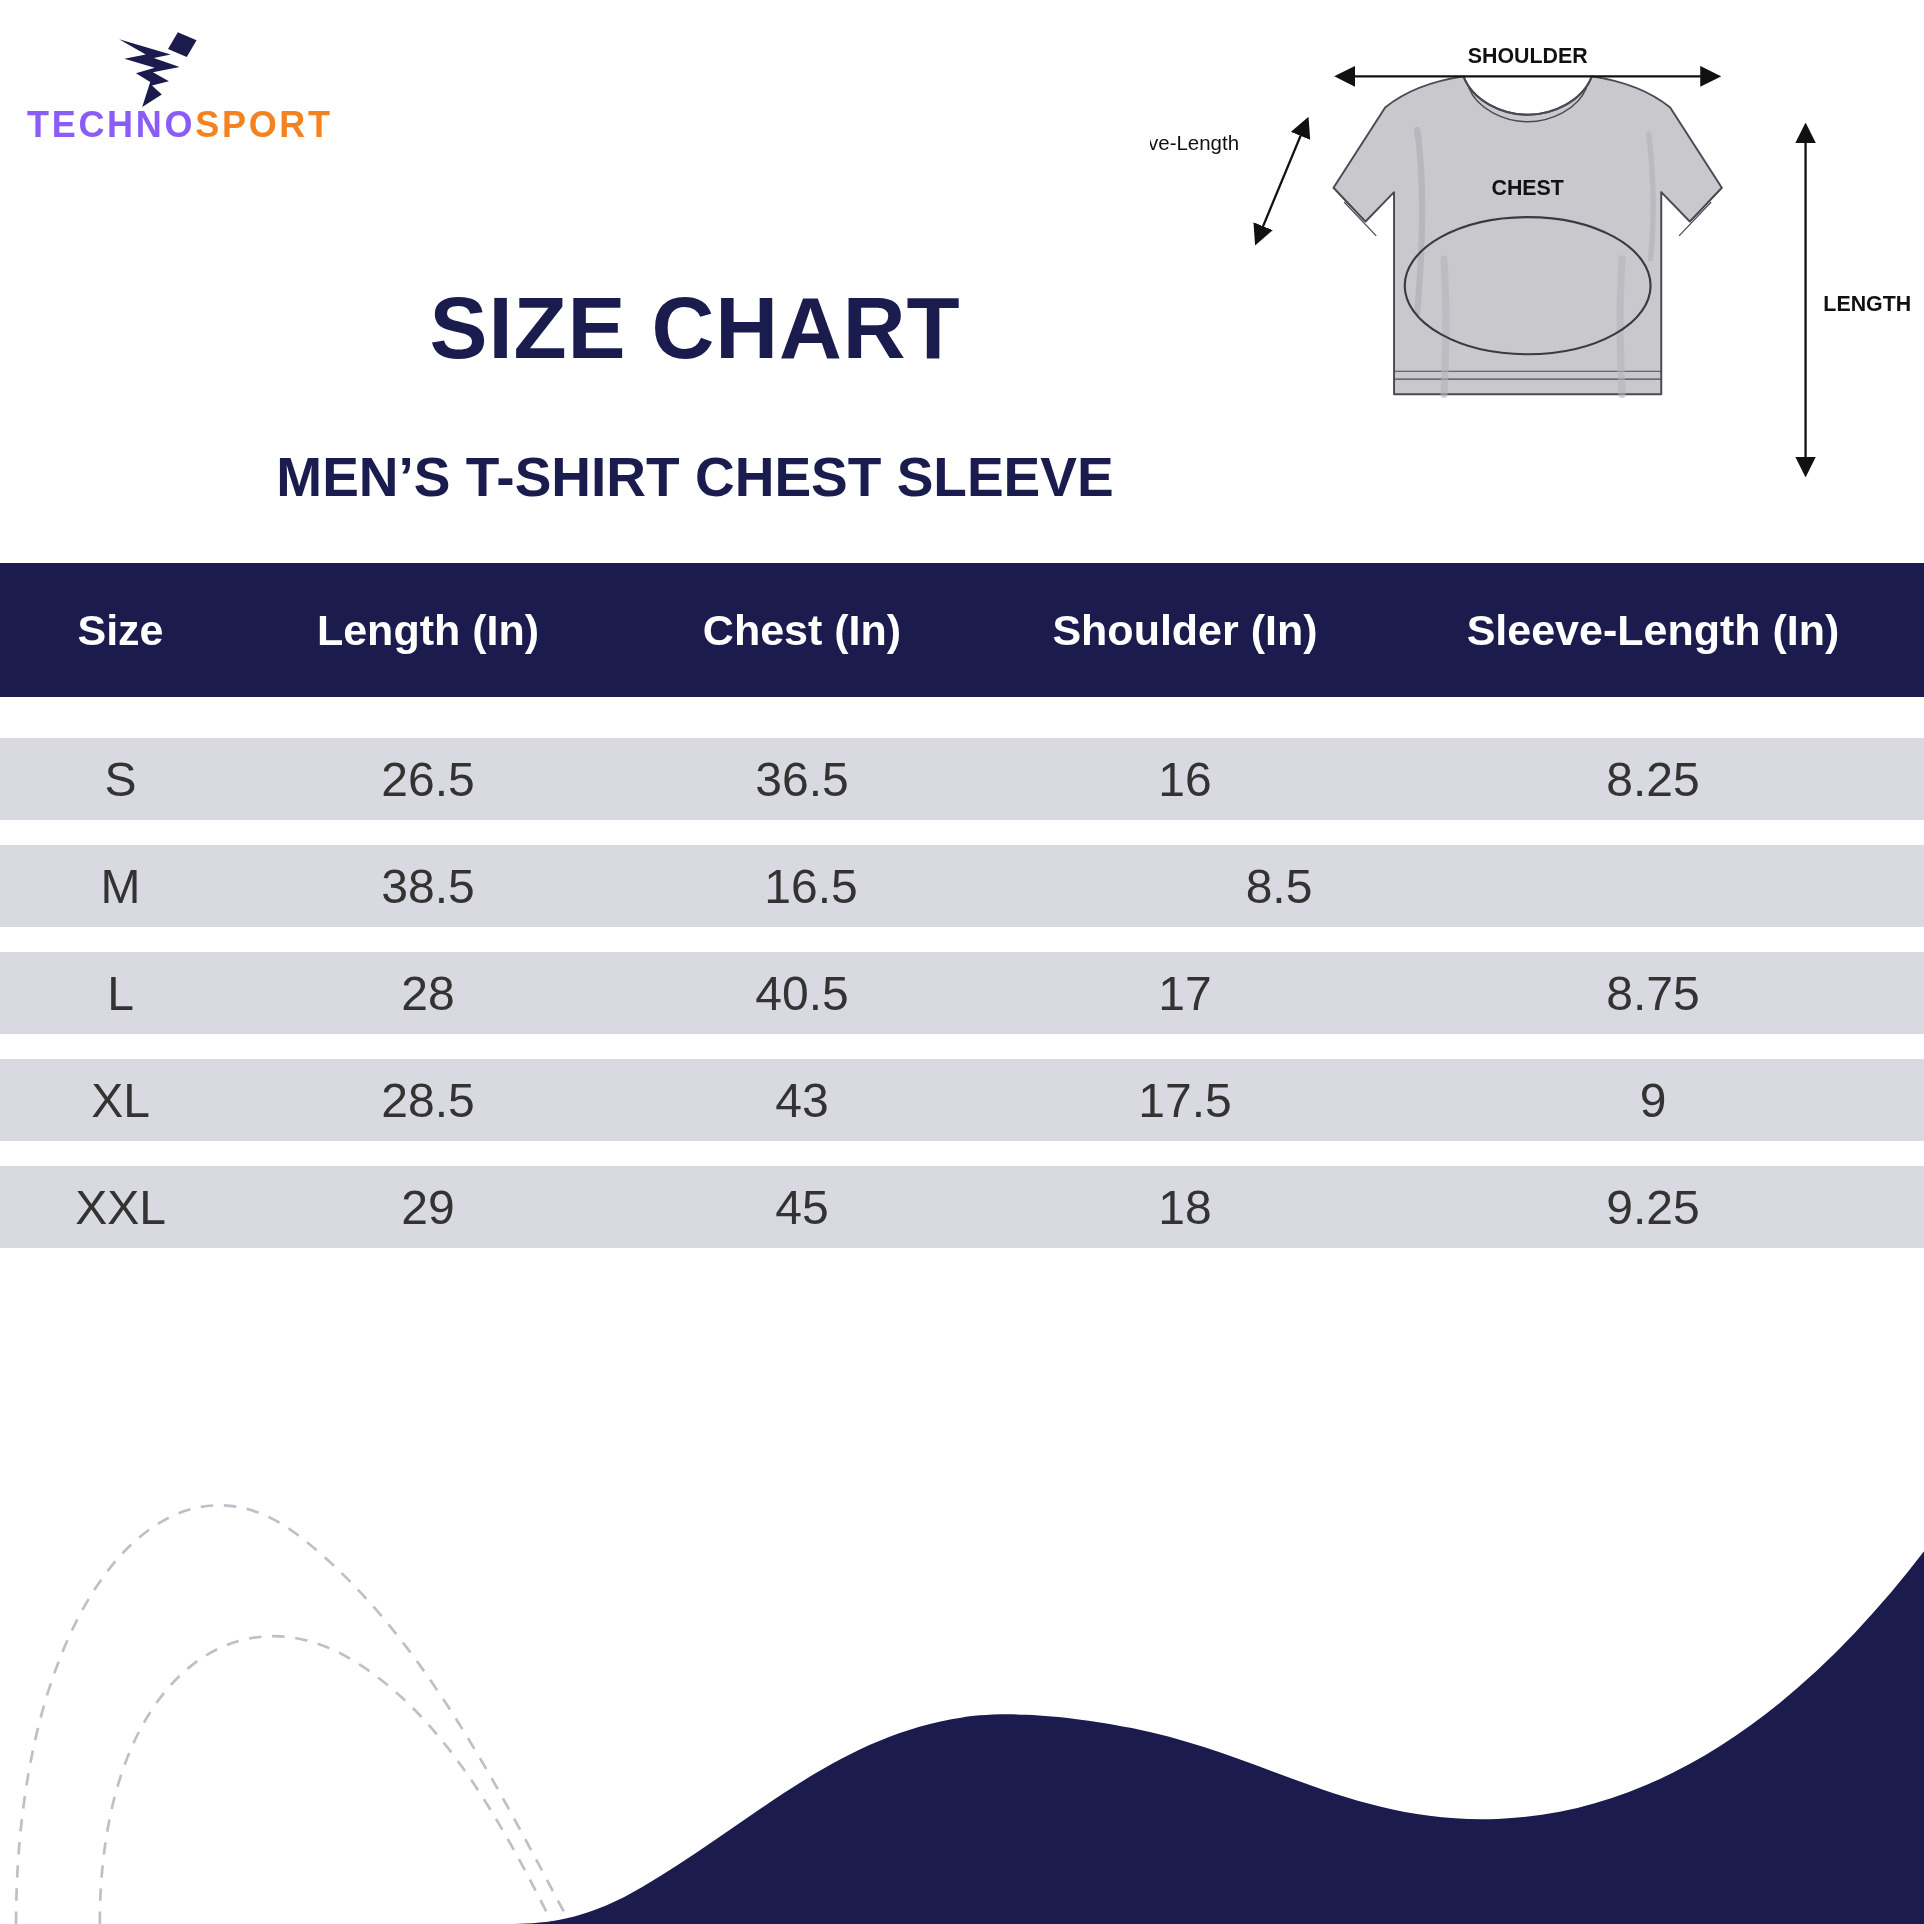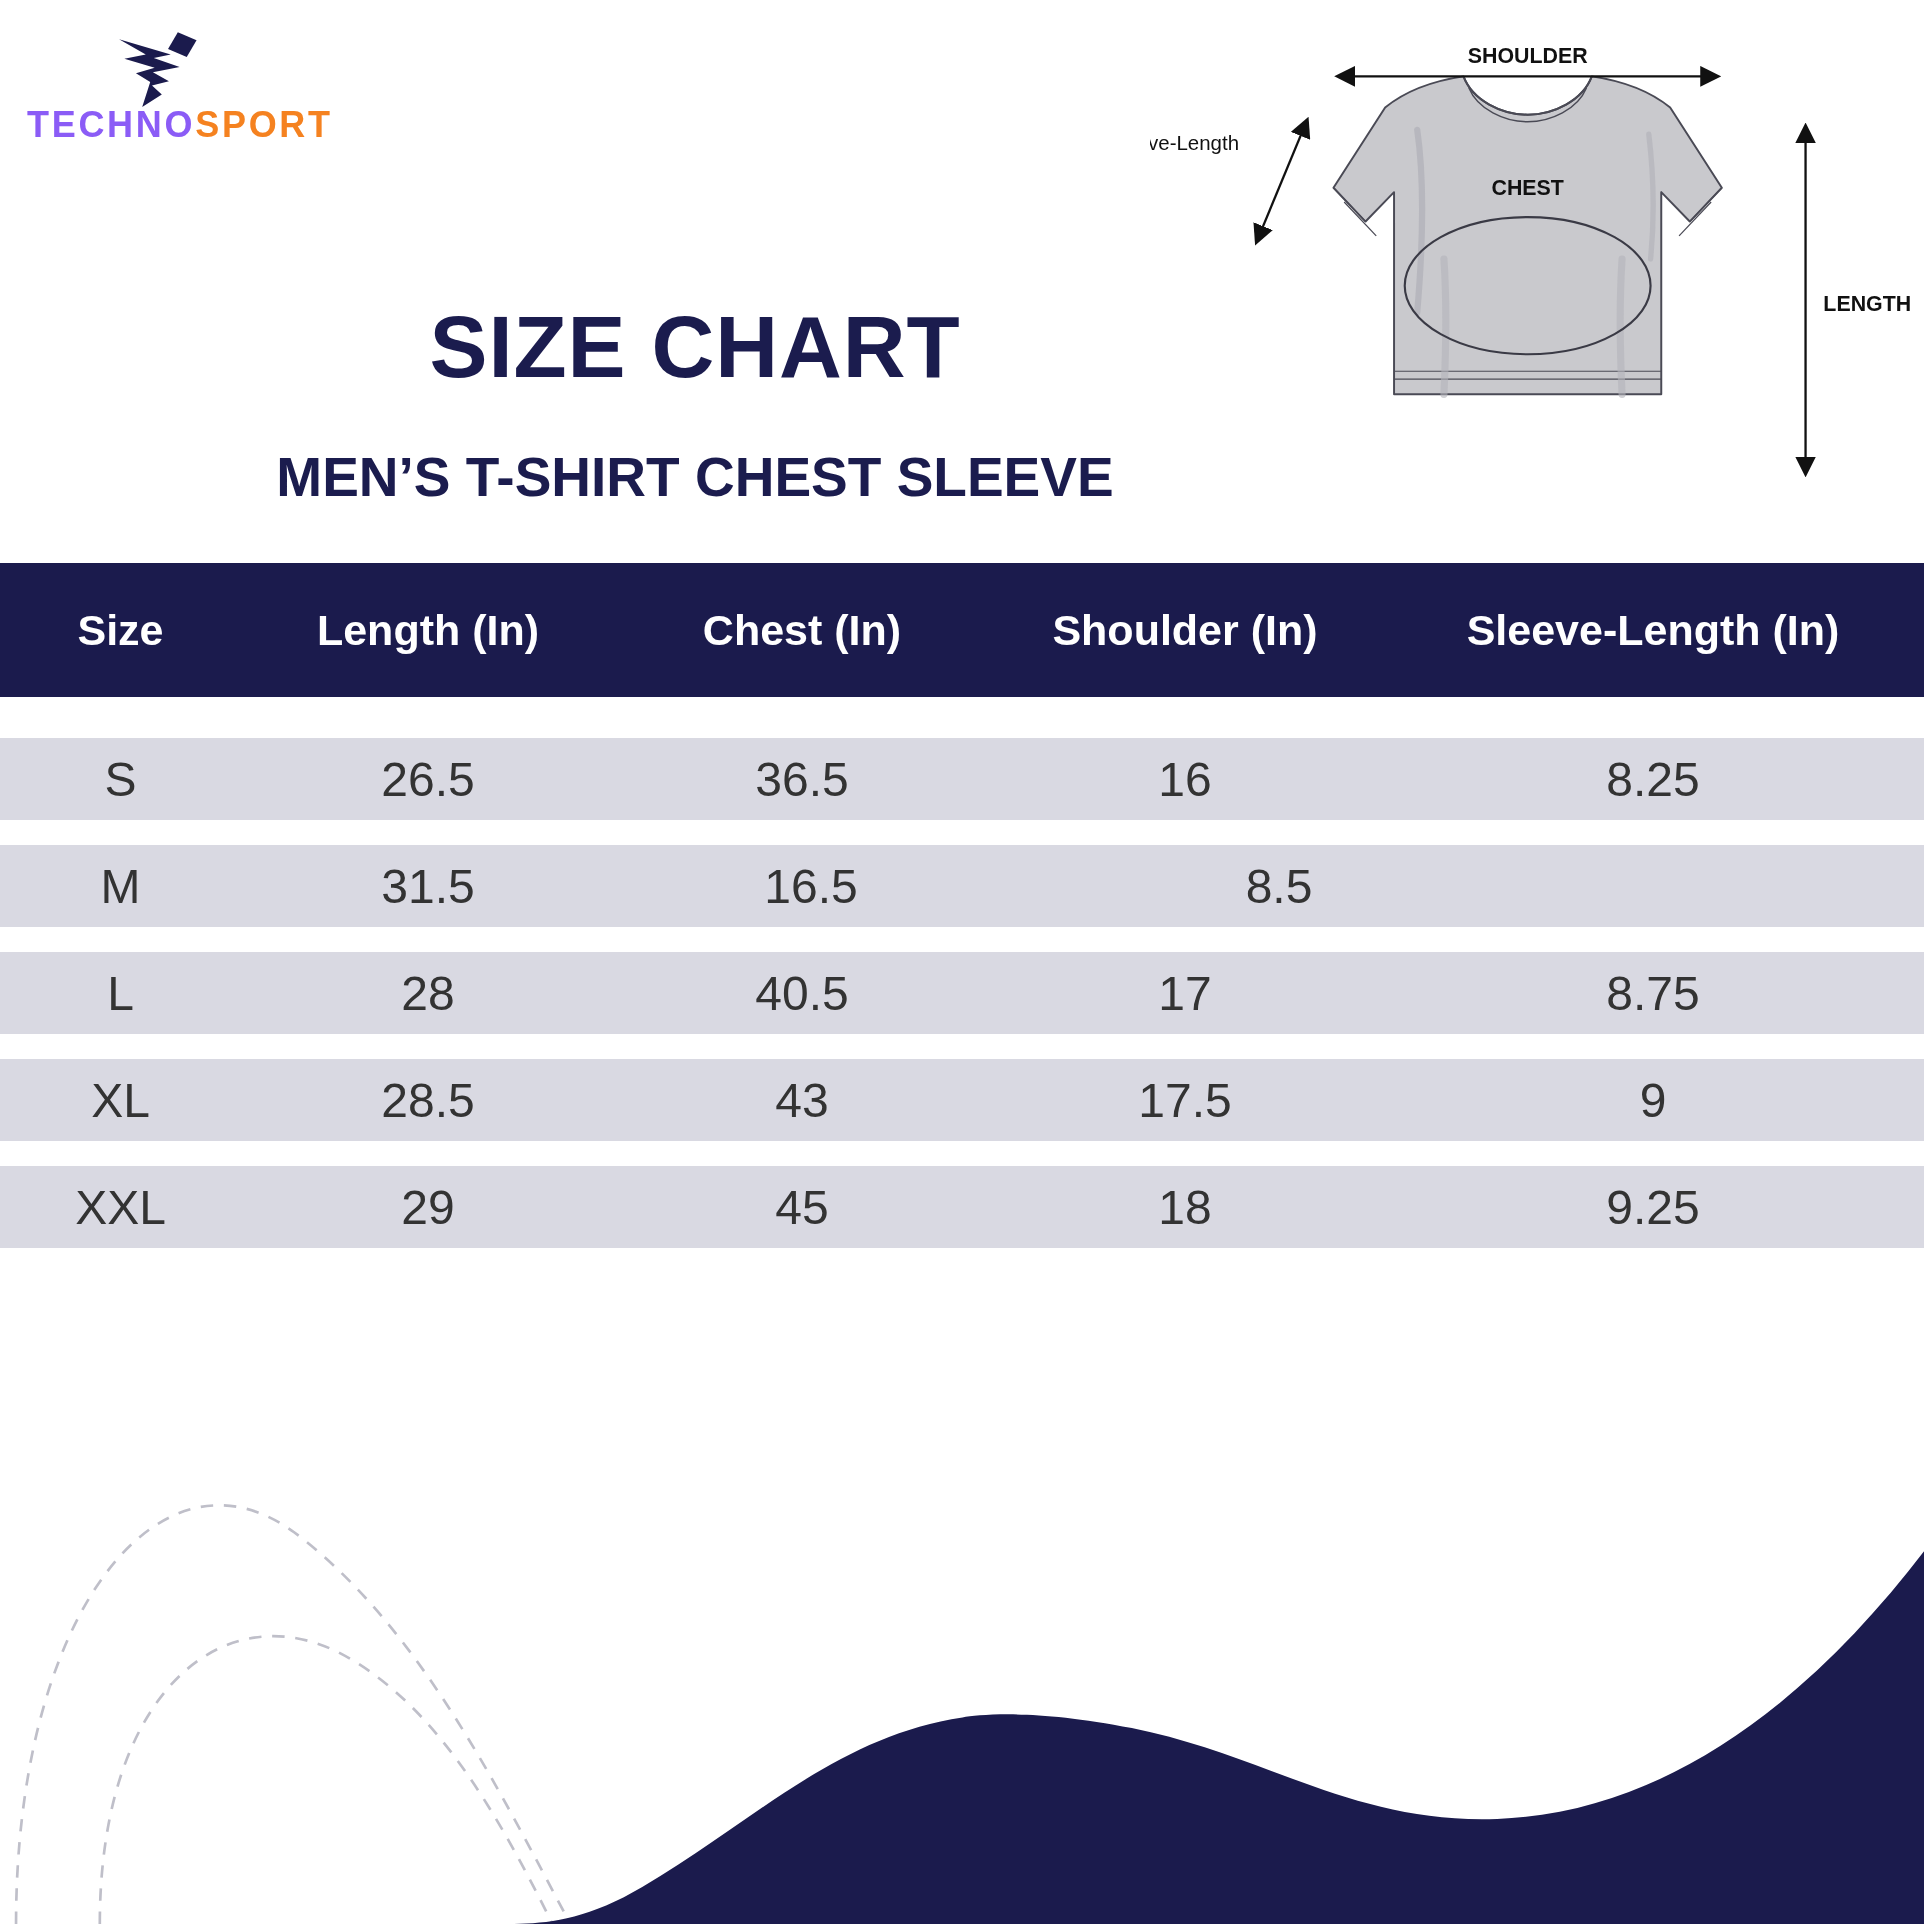--- a/index.html
+++ b/index.html
@@ -31,21 +31,21 @@
     letter-spacing:2.7px;
     white-space:nowrap;
     line-height:1;
   }
   #logo-word .tech { color:#8b5cf6; }
   #logo-word .sport { color:#f58220; }
 
   
   #title {
     position:absolute;
-    left:0; top:303px;
+    left:0; top:284px;
     width:1390px;
     text-align:center;
     font-size:87px;
     font-weight:700;
     color:#1b1c4e;
     letter-spacing:0.9px;
     line-height:1;
   }
   #subtitle {
     position:absolute;
@@ -224,21 +224,21 @@
       <div class="trow striped">
         <div class="td size-cell col-size">S</div>
         <div class="td col-length">26.5</div>
         <div class="td col-chest">36.5</div>
         <div class="td col-shoulder">16</div>
         <div class="td col-sleeve">8.25</div>
       </div>
 
       <div class="trow striped">
         <div class="td size-cell col-size">M</div>
-        <div class="td col-chest">31.5</div>
+        <div class="td col-chest">38.5</div>
         <div class="td col-shoulder">16.5</div>
         <div class="td col-sleeve">8.5</div>
       </div>
 
       <div class="trow striped">
         <div class="td size-cell col-size">L</div>
         <div class="td col-length">28</div>
         <div class="td col-chest">40.5</div>
         <div class="td col-shoulder">17</div>
         <div class="td col-sleeve">8.75</div>

